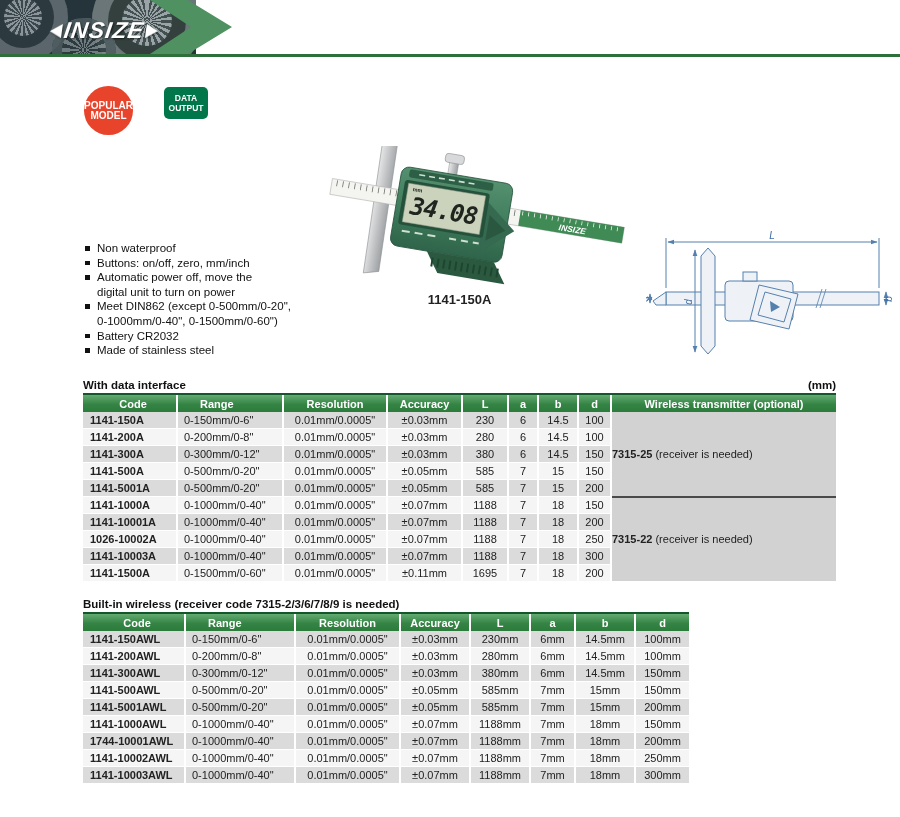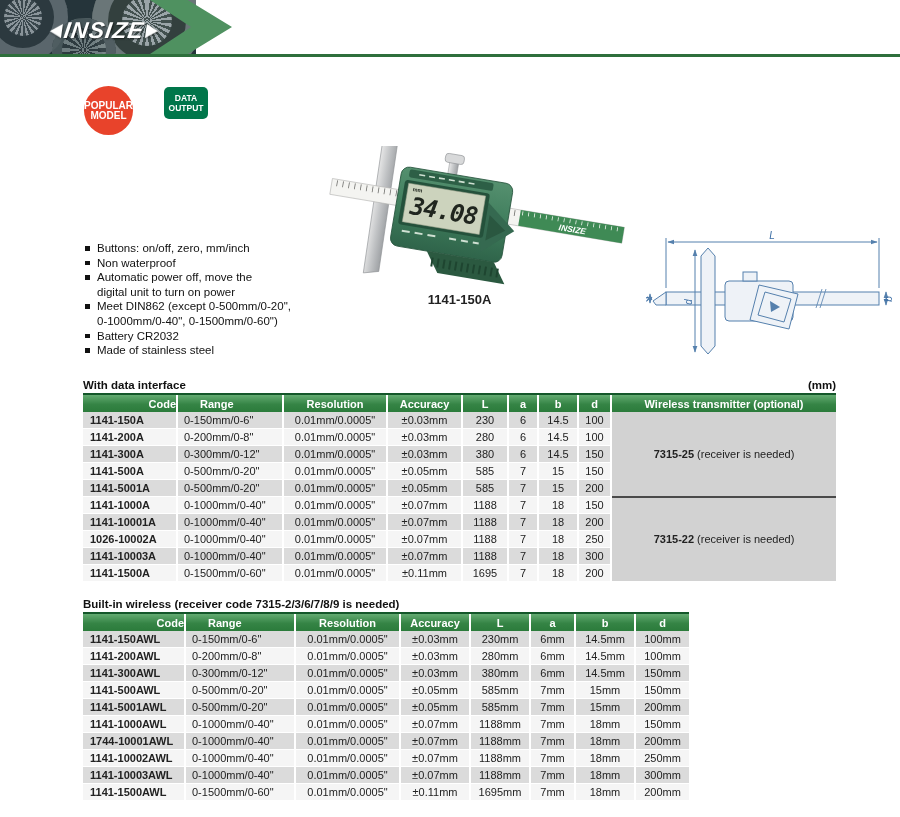--- a/index.html
+++ b/index.html
@@ -55,29 +55,29 @@
   .tech-drawing { position:absolute; left:646px; top:228px; width:248px; height:142px; }
 
   
   .tbl-section { position:absolute; left:83px; }
   .tbl-caption { display:flex; justify-content:space-between; align-items:flex-end;
                  font-size:11.5px; font-weight:bold; color:#111; margin-bottom:2px; }
   table.spec { border-collapse:collapse; table-layout:fixed; font-size:11px; color:#222; }
   table.spec th { background:linear-gradient(180deg,#63ab71 0%, #358445 55%, #2b7b3b 100%);
                   border-top:2px solid #14572a; border-left:2px solid #fff;
                   color:#fff; font-weight:bold; font-size:11px; height:18px; text-align:center; }
-  table.spec th:first-child { border-left:none; text-align:right; padding-left:7px; }
+  table.spec th:first-child { border-left:none; text-align:center; padding-left:7px; }
   table.spec th.col-range { text-align:left; padding-left:22px; }
   table.spec td { height:16px; line-height:16px; padding:0; text-align:center;
                   border-bottom:1px solid #fff; border-left:2px solid #fff; overflow:hidden; }
   table.spec td:first-child { border-left:none; text-align:left; padding-left:7px; font-weight:bold; }
   table.spec td.cell-range { text-align:left; padding-left:6px; }
   table.spec tr:nth-child(odd) td { background:#dbdbdb; }
   table.spec tr:nth-child(even) td { background:#f5f5f5; }
-  table.spec td.wireless-cell { background:#d2d2d2 !important; text-align:center; font-weight:normal;
+  table.spec td.wireless-cell { background:#d2d2d2 !important; text-align:left; font-weight:normal;
                                 padding-left:0; vertical-align:middle; }
   table.spec td.wireless-cell.second { border-top:2px solid #4a4a4a; }
   .sec-t1 { top:379px; }
   .sec-t2 { top:598px; }
 </style>
 </head>
 <body>
 
 <div class="page">
 
@@ -99,22 +99,22 @@
   <div class="badge-popular">
     <span>POPULAR</span>
     <span>MODEL</span>
   </div>
   <div class="badge-data">
     <span>DATA</span>
     <span>OUTPUT</span>
   </div>
 
   <ul class="features">
+      <li>Non waterproof</li>
       <li>Buttons: on/off, zero, mm/inch</li>
-      <li>Non waterproof</li>
       <li>Automatic power off, move the
 digital unit to turn on power</li>
       <li>Meet DIN862 (except 0-500mm/0-20",
 0-1000mm/0-40", 0-1500mm/0-60")</li>
       <li>Battery CR2032</li>
       <li>Made of stainless steel</li>
     </ul>
 
   <svg class="product-fig" viewBox="0 0 375 170">
     <defs>
@@ -450,27 +450,17 @@
           <tr>
             <td>1141-10003AWL</td>
             <td class="cell-range">0-1000mm/0-40"</td>
             <td>0.01mm/0.0005"</td>
             <td>±0.07mm</td>
             <td>1188mm</td>
             <td>7mm</td>
             <td>18mm</td>
             <td>300mm</td>
           </tr>
-          <tr>
-            <td>1141-1500AWL</td>
-            <td class="cell-range">0-1500mm/0-60"</td>
-            <td>0.01mm/0.0005"</td>
-            <td>±0.11mm</td>
-            <td>1695mm</td>
-            <td>7mm</td>
-            <td>18mm</td>
-            <td>200mm</td>
-          </tr>
         </tbody>
     </table>
   </div>
 
 </div>
 
 </body></html>

